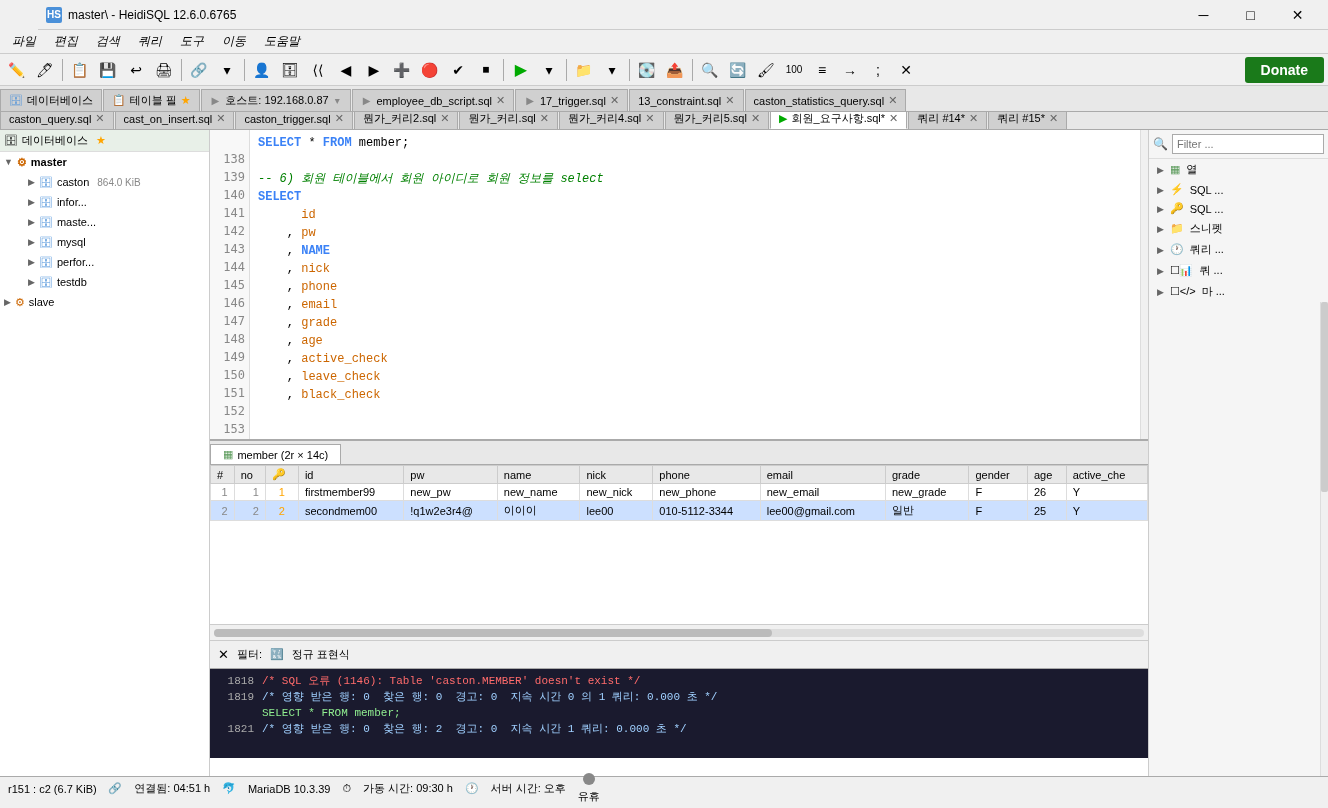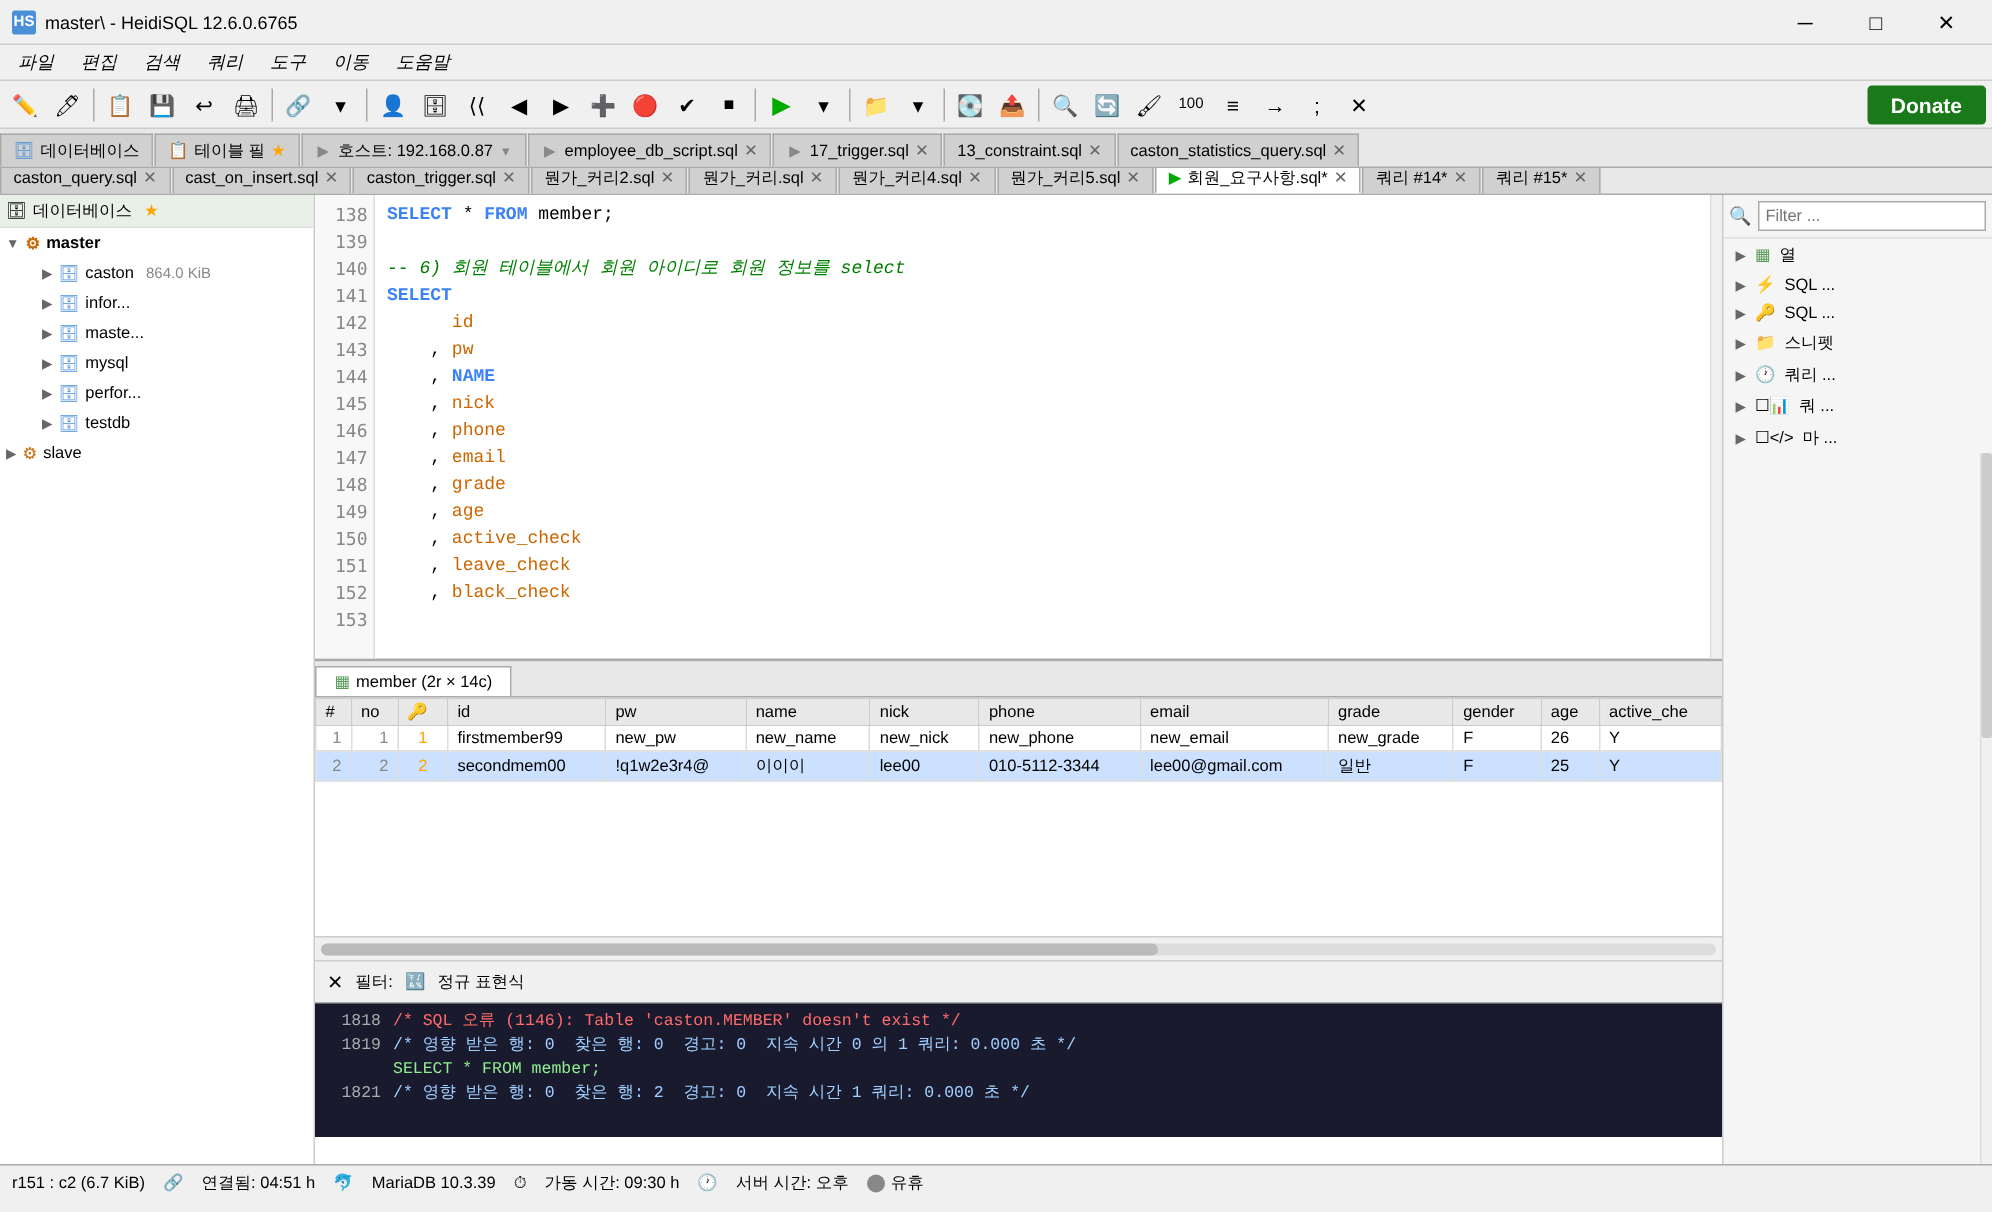--- a/index.html
+++ b/index.html
@@ -1,19 +1,19 @@
 <!DOCTYPE html>
 <html><head>
   <meta charset="utf-8">
   <style>
     * { margin: 0; padding: 0; box-sizing: border-box; }
     body { font-family: 'Segoe UI', Tahoma, sans-serif; font-size: 12px; background: #f0f0f0; overflow: hidden; width: 1328px; height: 808px; }
     
     
-    #titlebar { background: #f0f0f0; height: 30px; display: flex; align-items: center; justify-content: space-between; padding: 0 8px; border-bottom: 1px solid #ccc; }
+    #titlebar { background: #f0f0f0; height: 30px; display: flex; align-items: center; justify-content: space-between; padding: 0 8px; border-bottom: 1px solid #ccc; margin-left: 38px; }
     #titlebar-left { display: flex; align-items: center; gap: 6px; font-size: 12px; }
     #titlebar-icon { width: 16px; height: 16px; background: #4a90d9; border-radius: 2px; display: flex; align-items: center; justify-content: center; color: white; font-size: 10px; font-weight: bold; }
     #titlebar-controls { display: flex; gap: 2px; }
     .title-btn { width: 45px; height: 30px; border: none; background: transparent; cursor: pointer; font-size: 14px; display: flex; align-items: center; justify-content: center; }
 
     
     #menubar { background: #f0f0f0; height: 24px; display: flex; align-items: center; padding: 0 4px; border-bottom: 1px solid #ccc; gap: 2px; font-style: italic; }
     .menu-item { padding: 2px 8px; cursor: pointer; font-size: 12px; }
 
     
@@ -37,21 +37,21 @@
     #sidebar { width: 210px; background: white; border-right: 1px solid #ccc; overflow-y: auto; }
     .sidebar-header { display: flex; align-items: center; padding: 2px 4px; background: #e8f0e8; border-bottom: 1px solid #ddd; font-size: 11px; gap: 4px; height: 22px; }
     .sidebar-item { display: flex; align-items: center; padding: 1px 4px 1px 16px; font-size: 11px; gap: 4px; cursor: pointer; height: 20px; }
     .expand-arrow { color: #666; font-size: 9px; }
 
     
     #content { flex: 1; display: flex; flex-direction: column; background: white; }
 
     
     #editor { flex: 1; background: white; overflow: hidden; display: flex; border-bottom: 1px solid #aaa; }
-    #line-numbers { width: 40px; background: #f8f8f8; border-right: 1px solid #ddd; padding: 4px 0; font-family: monospace; font-size: 12px; color: #888; text-align: right; padding-right: 4px; overflow: hidden; }
+    #line-numbers { width: 40px; background: #f8f8f8; border-right: 1px solid #ddd; padding: 20px 0; font-family: monospace; font-size: 12px; color: #888; text-align: right; padding-right: 4px; overflow: hidden; }
     .line-num { height: 18px; line-height: 18px; }
     #code-content { flex: 1; padding: 4px 8px; font-family: 'Courier New', monospace; font-size: 12px; overflow: auto; line-height: 18px; }
     .code-line { height: 18px; white-space: pre; }
     .kw { color: #3b82f6; font-weight: bold; }
     .cm { color: #008000; font-style: italic; }
     .fi { color: #cc6600; }
 
     
     #right-panel { width: 180px; background: #f5f5f5; border-left: 1px solid #ccc; display: flex; flex-direction: column; }
     .filter-box { padding: 4px; display: flex; align-items: center; gap: 4px; border-bottom: 1px solid #ddd; }
@@ -461,17 +461,17 @@
 <div id="statusbar">
   <span>r151 : c2 (6.7 KiB)</span>
   <span>🔗</span>
   <span>연결됨: 04:51 h</span>
   <span>🐬</span>
   <span>MariaDB 10.3.39</span>
   <span>⏱</span>
   <span>가동 시간: 09:30 h</span>
   <span>🕐</span>
   <span>서버 시간: 오후</span>
-  <span style="display:inline-flex; align-items:center; gap:4px;">
+  <span style="display:inline-flex; align-items:center; gap:4px;flex-direction:column;">
     <span style="width:12px; height:12px; border-radius:50%; background:#888; display:inline-block;"></span>
     <span>유휴</span>
   </span>
 </div>
 
 </body></html>

